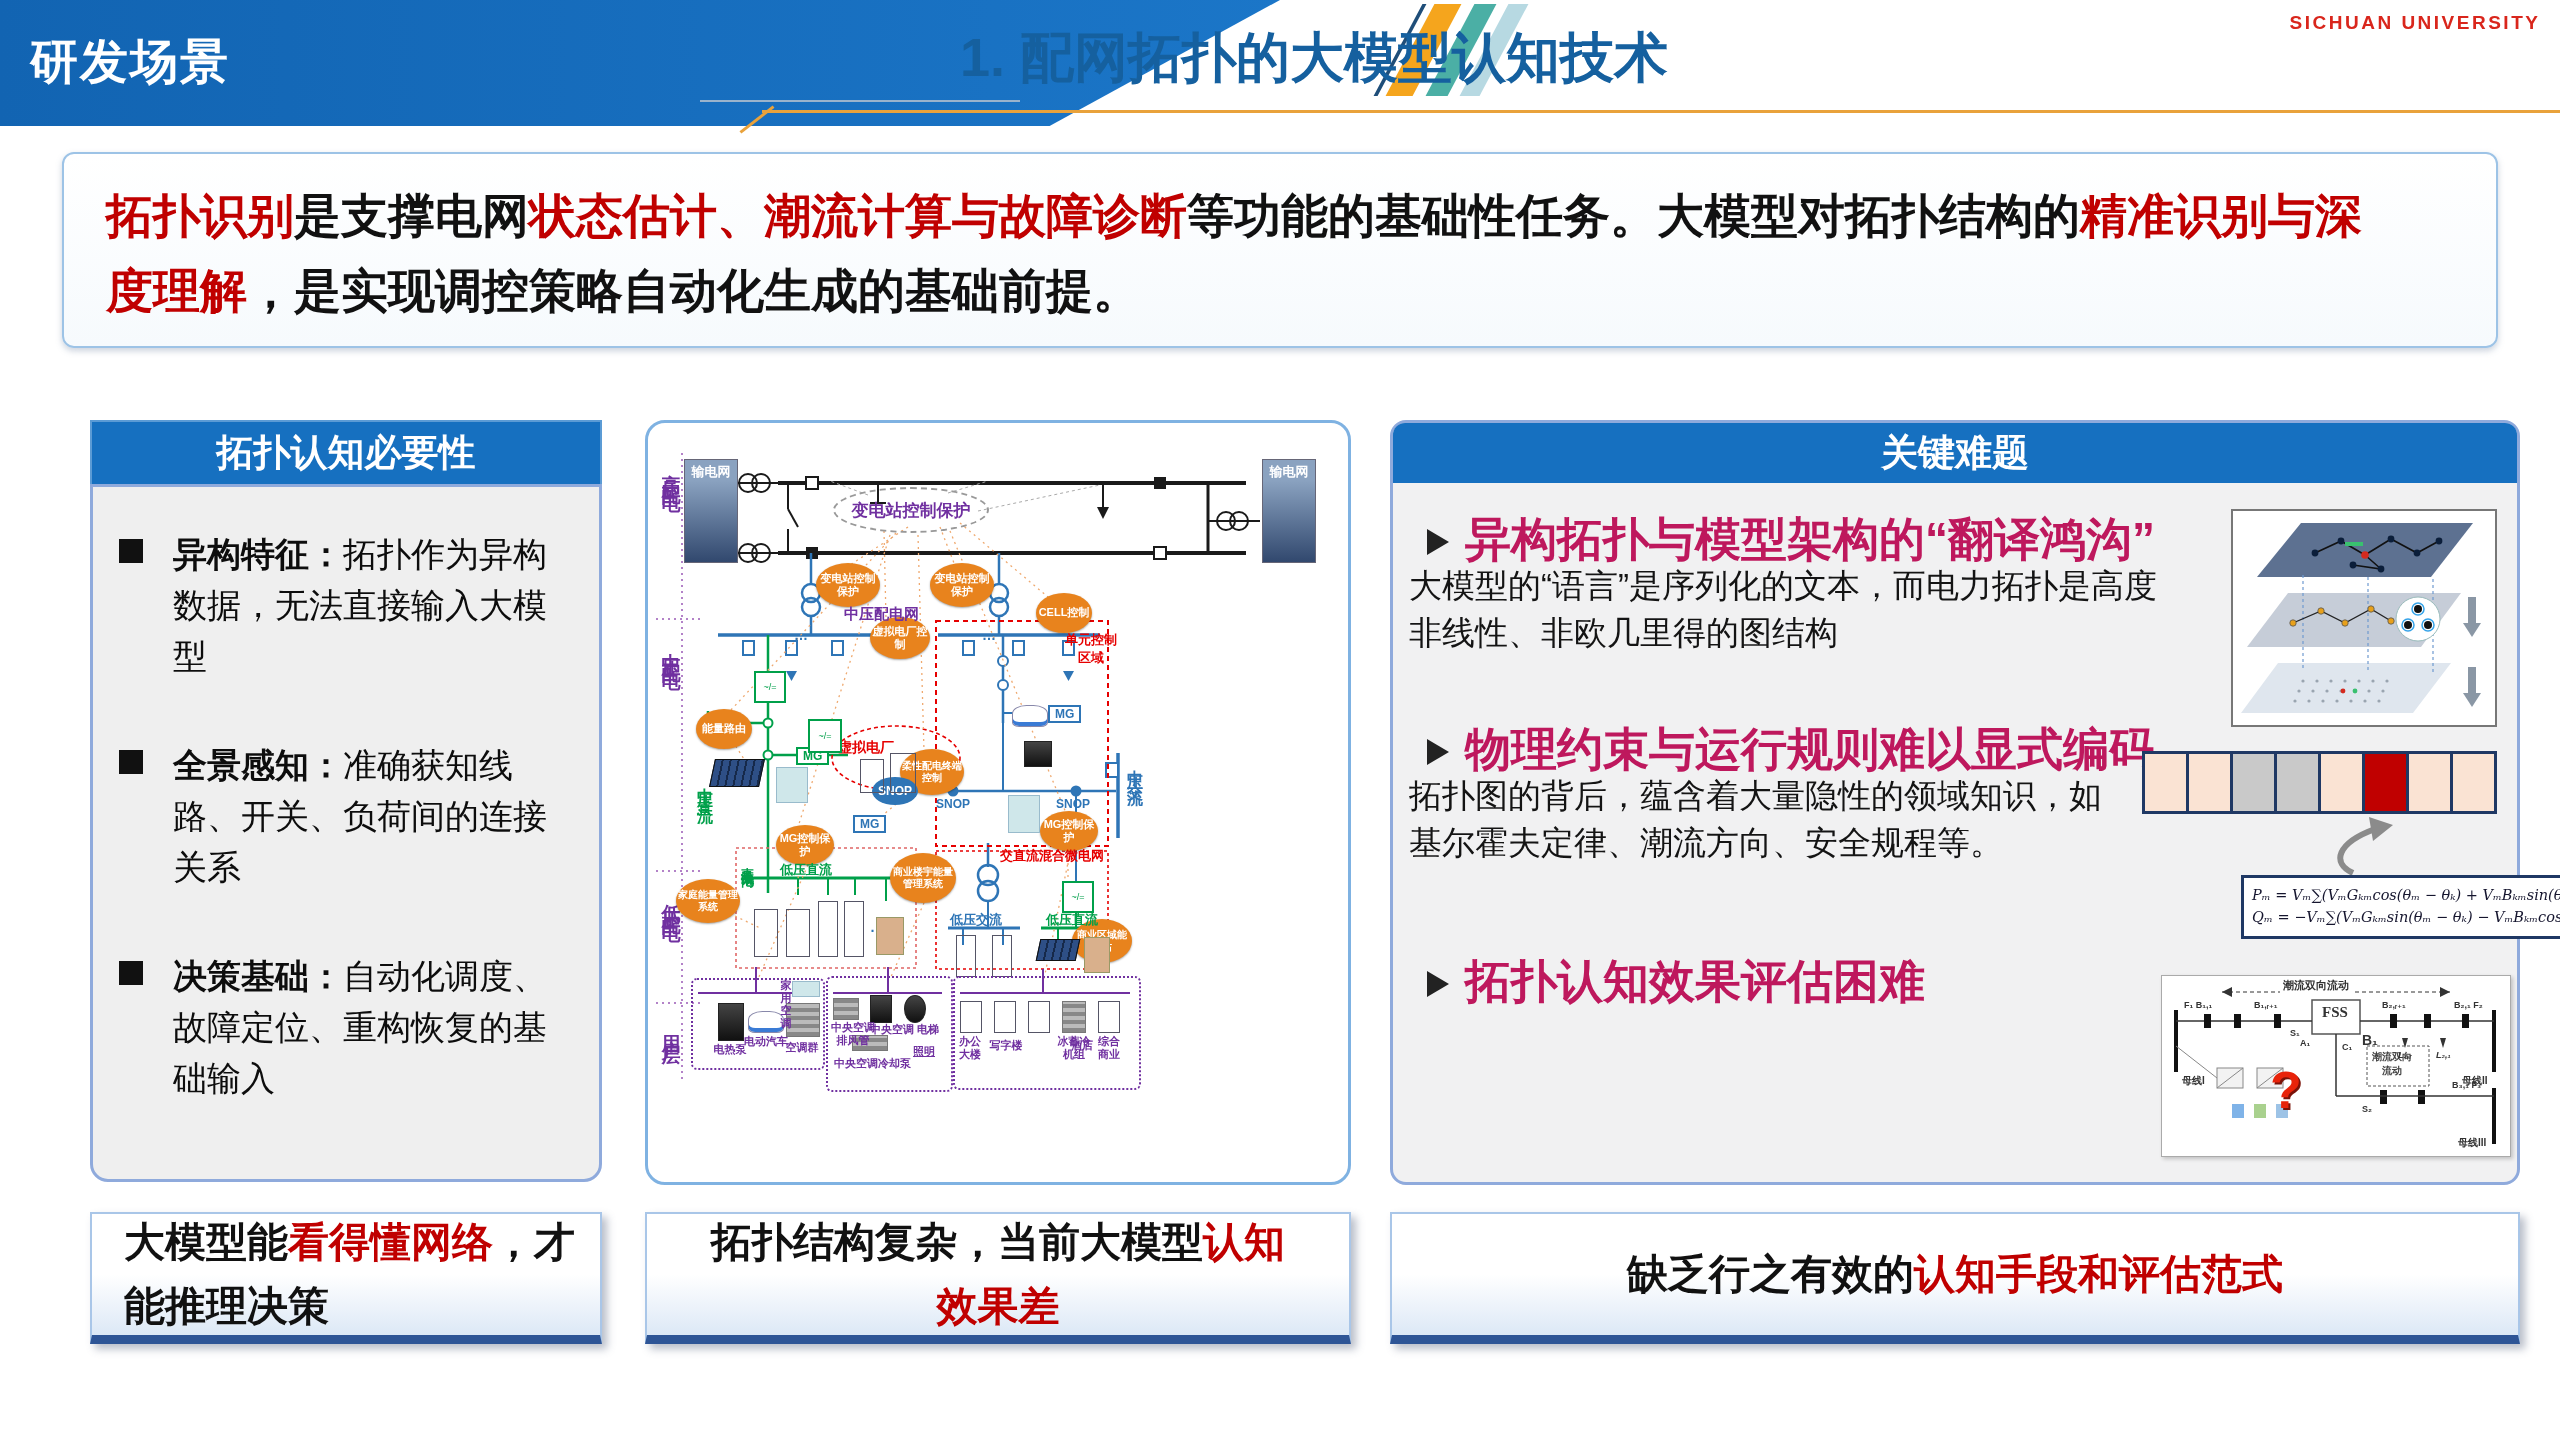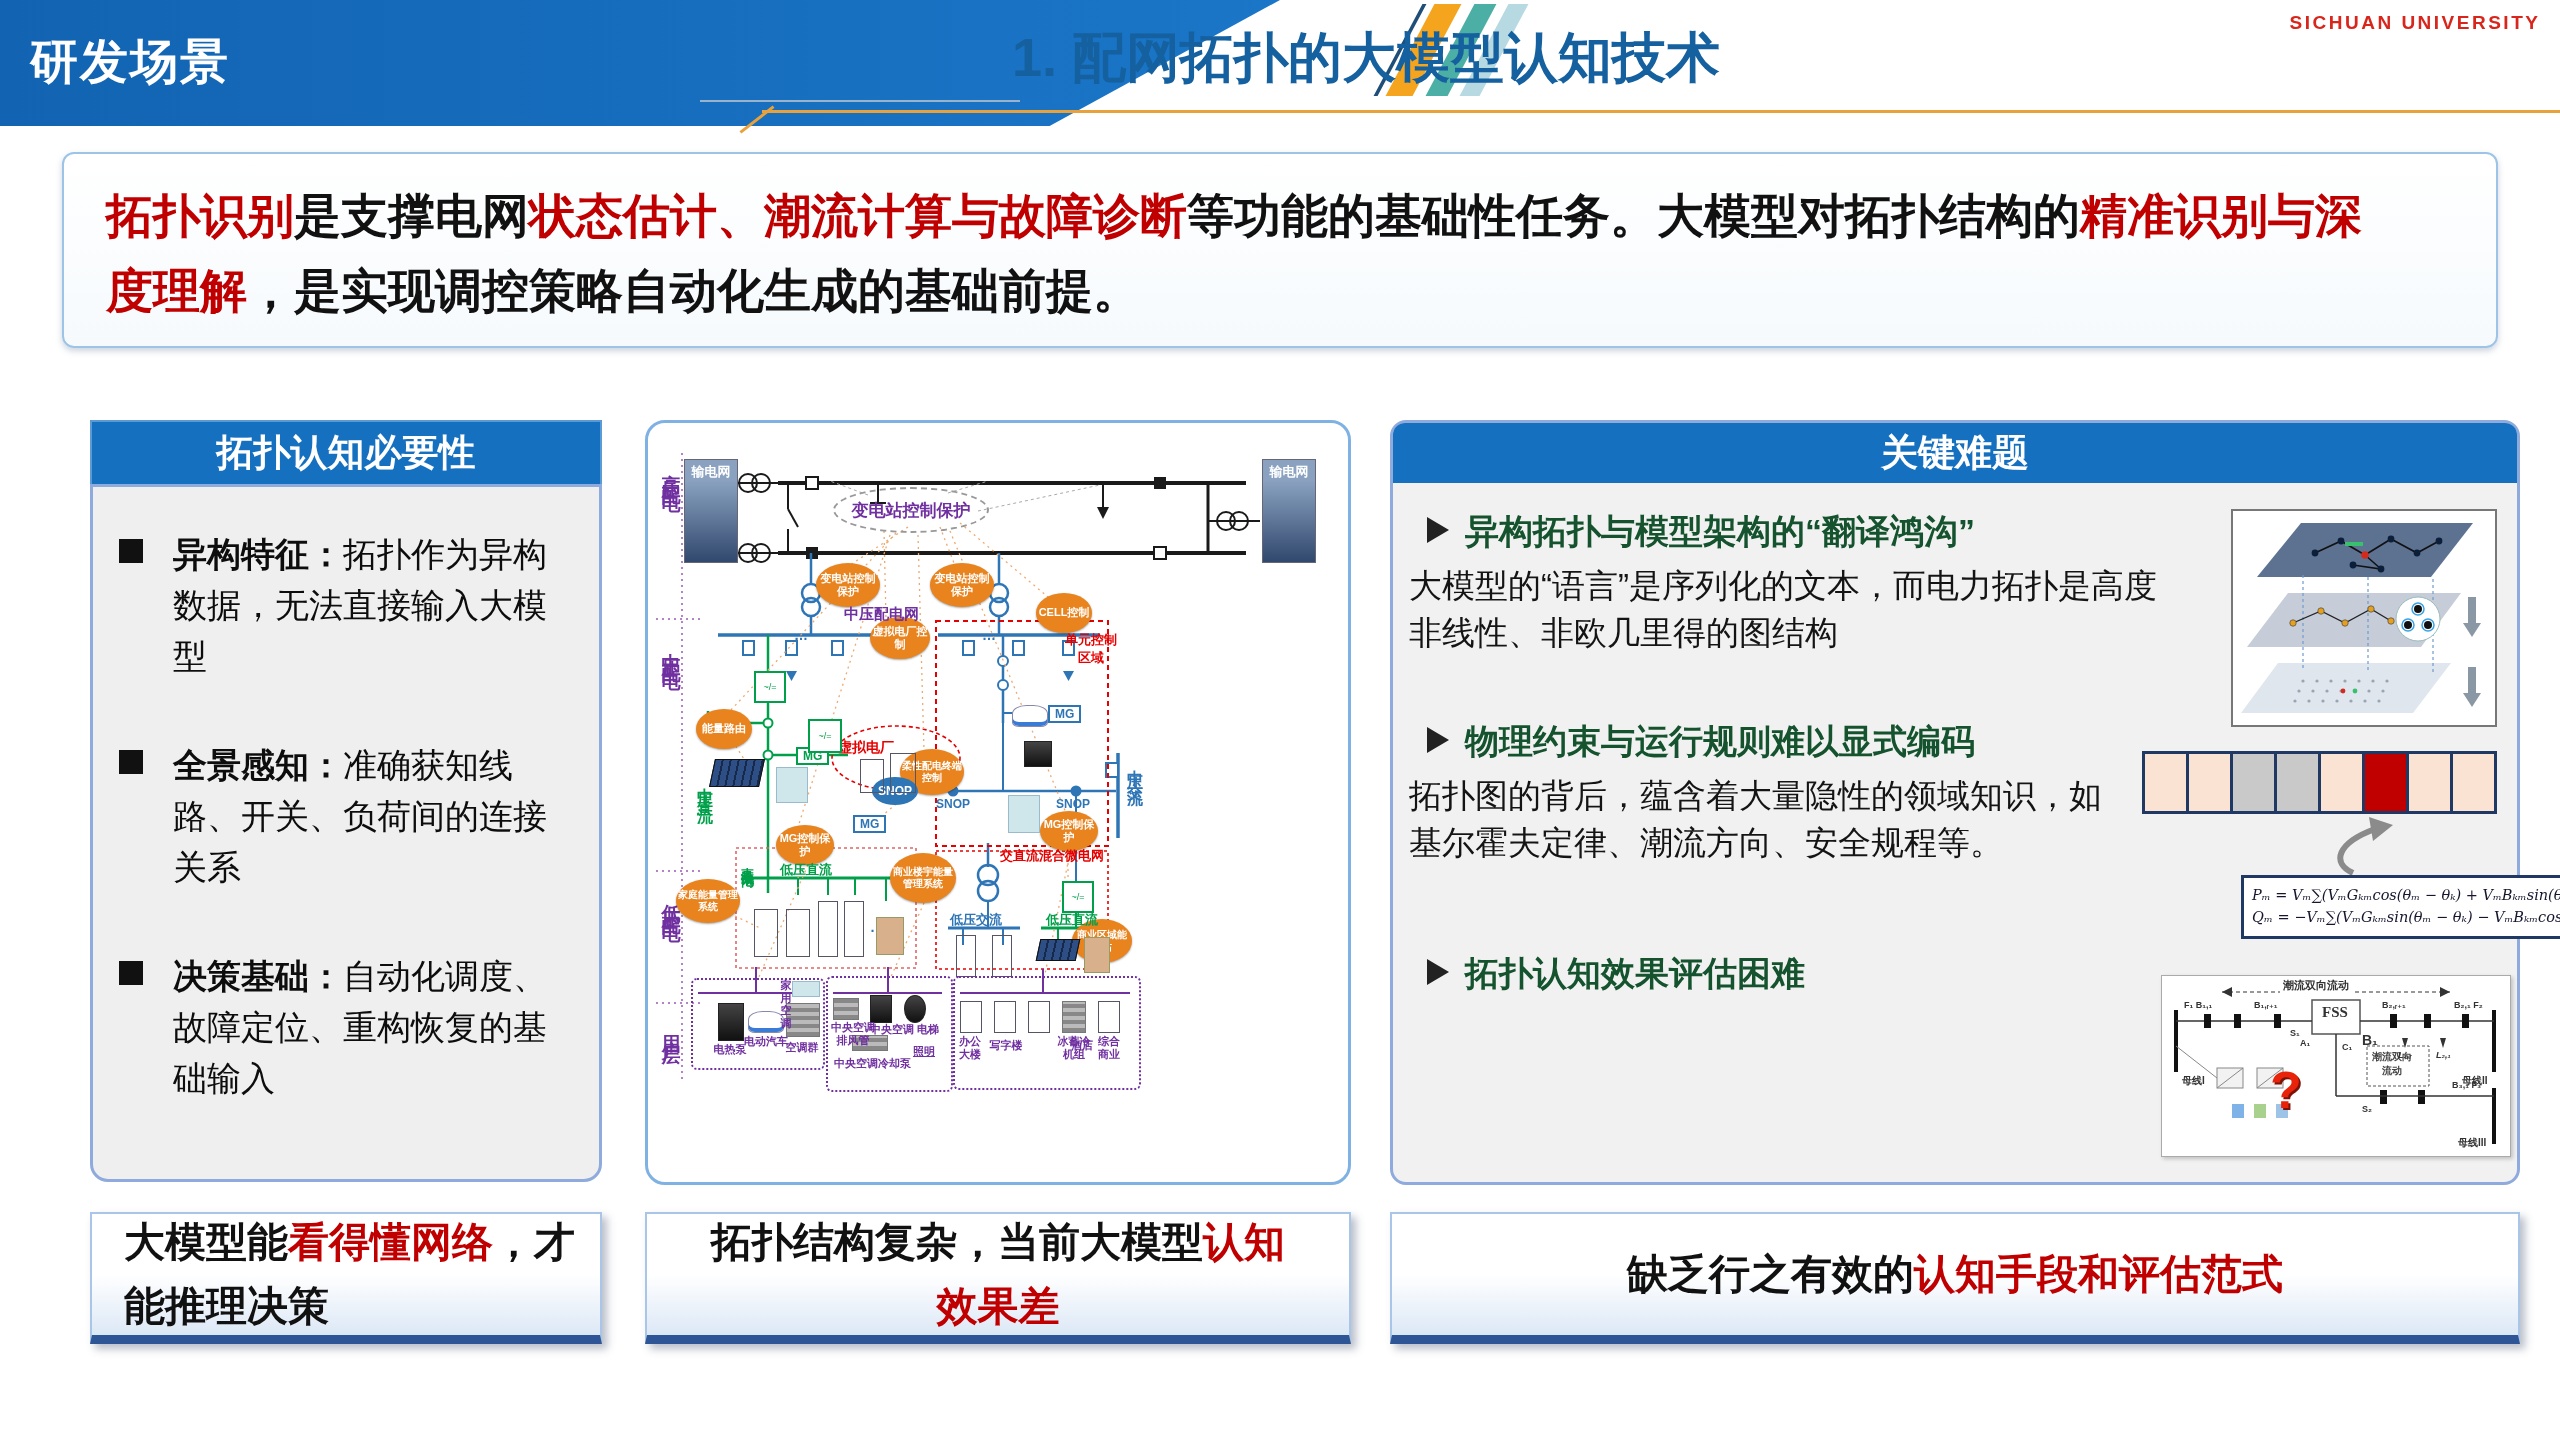--- a/index.html
+++ b/index.html
@@ -4,21 +4,21 @@
 <style>
   html,body{margin:0;padding:0;width:2560px;height:1440px;background:#fff;overflow:hidden;
     font-family:"Liberation Sans","DejaVu Sans",sans-serif;}
   .abs{position:absolute;}
   
   #banner{position:absolute;left:0;top:8;width:1280px;height:126px;
     background:linear-gradient(90deg,#1264b2,#1b76c8);
     clip-path:polygon(0 0,100% 0,82% 100%,0 100%);}
   #banner .t{position:absolute;left:30px;top:30px;font-size:48px;font-weight:bold;color:#fff;letter-spacing:2px;}
   .stripe{position:absolute;top:4px;height:92px;transform:skewX(-28deg);}
-  #page-title{position:absolute;left:960px;top:22px;width:760px;text-align:right;
+  #page-title{position:absolute;left:960px;top:22px;width:760px;text-align:left;
     font-size:54px;font-weight:bold;color:#15609f;white-space:nowrap;}
   #logo{position:absolute;left:2282px;top:10px;width:266px;text-align:center;color:#d9261c;}
   #logo .cn{font-family:"Liberation Serif","DejaVu Serif",serif;font-size:52px;font-weight:bold;letter-spacing:10px;}
   #logo .en{font-size:19px;font-weight:bold;letter-spacing:2.5px;margin-top:2px;}
   .goldline{position:absolute;background:#e9a23b;}
   .steelline{position:absolute;background:#9ab3cc;}
   
   #intro{position:absolute;left:62px;top:152px;width:2436px;height:196px;box-sizing:border-box;
     border:2px solid #9dc3e6;border-radius:12px;background:linear-gradient(180deg,#ffffff,#f6fafd);
     box-shadow:0 3px 6px rgba(110,130,160,.35);padding:24px 102px 0 42px;
@@ -62,21 +62,21 @@
   .dark{position:absolute;background:linear-gradient(180deg,#444,#111);border:1px solid #222;}
   .ev{position:absolute;background:#fff;border:1px solid #88a;border-radius:40% 40% 20% 20%;box-shadow:inset 0 -4px 0 #3a7bd5;}
   .acgrid{position:absolute;background:#aaa repeating-linear-gradient(0deg,#888 0 4px,#bbb 4px 8px);border:1px solid #777;}
   .inv{position:absolute;background:#fff;border:2px solid #00a04a;color:#00a04a;font-size:9px;line-height:1;
     display:flex;align-items:center;justify-content:center;}
   
   #rightcol{position:absolute;left:1390px;top:420px;width:1130px;height:765px;box-sizing:border-box;
     background:#f1f1f2;border:3px solid #8faadc;border-radius:16px;}
   #rightcol .colhead{height:60px;background:#1670c0;font-size:37px;border-radius:12px 12px 0 0;}
   #rbody{position:relative;width:100%;height:699px;}
-  .stitle{position:absolute;font-size:34px;font-weight:bold;color:#14532d;white-space:nowrap;}
+  .stitle{position:absolute;font-size:46px;font-weight:bold;color:#be185d;white-space:nowrap;}
   .tri{display:inline-block;width:0;height:0;border-left:22px solid #222;border-top:13px solid transparent;
     border-bottom:13px solid transparent;margin-right:16px;}
   .sbody{position:absolute;font-size:33px;color:#141414;line-height:1.42;}
   .imgbox{position:absolute;background:#fff;}
   #tokens{position:absolute;display:flex;}
   .token{width:41px;height:57px;border:3px solid #1f3864;margin-left:-3px;}
   #formula{position:absolute;background:#fff;border:3px solid #1f3864;padding:7px 8px;
     font-family:"DejaVu Serif","Liberation Serif",serif;font-style:italic;font-size:14.5px;color:#15152e;line-height:1.5;white-space:nowrap;}
   
   .bbox{position:absolute;top:1212px;height:132px;box-sizing:border-box;border:2px solid #a9c6e8;

